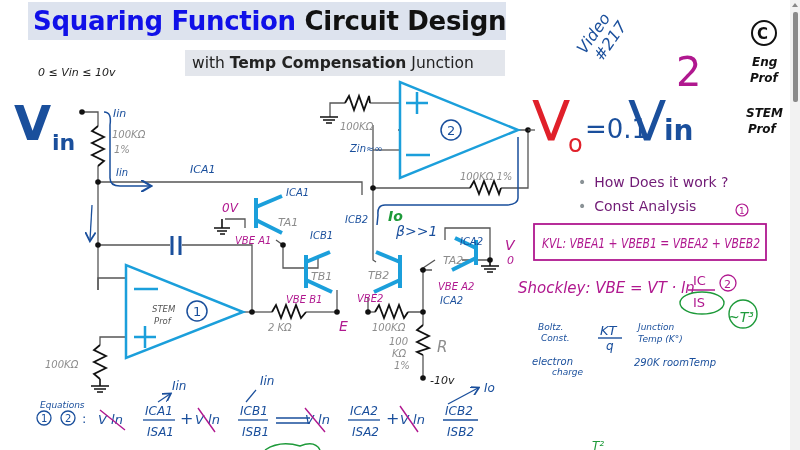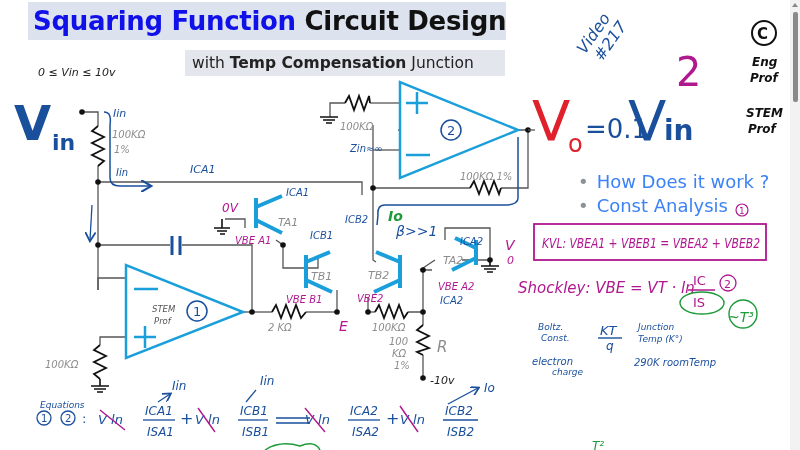--- a/index.html
+++ b/index.html
@@ -5,21 +5,21 @@
   html, body { margin: 0; padding: 0; }
   body { width: 800px; height: 450px; overflow: hidden; background: #ffffff; position: relative; font-family: "DejaVu Sans", sans-serif; }
   #stage { position: absolute; left: 0; top: 0; width: 800px; height: 450px; }
   .title-bar { position: absolute; left: 28px; top: 2px; width: 478px; height: 38px; background: #dde3ee; }
   .title { position: absolute; left: 33px; top: 3px; font-family: "DejaVu Sans", sans-serif; font-weight: bold; font-size: 26px; line-height: 36px; white-space: nowrap; letter-spacing: -0.3px; }
   .title .blue { color: #1010e8; }
   .title .black { color: #111111; }
   .subtitle-bar { position: absolute; left: 185px; top: 50px; width: 320px; height: 26px; background: #e3e6ec; }
   .subtitle { position: absolute; left: 192px; top: 52px; font-family: "DejaVu Sans", sans-serif; font-size: 15.5px; line-height: 22px; color: #222; white-space: nowrap; }
   .subtitle b { font-weight: bold; }
-  .bullets { position: absolute; left: 578px; top: 170px; font-family: "DejaVu Sans", sans-serif; font-size: 18px; color: #3b82f6; line-height: 24px; }
+  .bullets { position: absolute; left: 578px; top: 170px; font-family: "DejaVu Sans", sans-serif; font-size: 14px; color: #701a75; line-height: 24px; }
   .bullets div::before { content: "•"; margin-right: 8px; color: #8a9296; }
   .scrollbar { position: absolute; right: 0; top: 0; width: 10px; height: 450px; background: #f2f2f2; }
   .scroll-arrow { position: absolute; right: 2px; top: 3px; width: 0; height: 0; border-left: 3px solid transparent; border-right: 3px solid transparent; border-bottom: 4px solid #888; }
   .scroll-thumb { position: absolute; right: 2px; top: 12px; width: 5px; height: 90px; background: #8a8a8a; border-radius: 2px; }
   svg text { font-family: "DejaVu Sans", sans-serif; }
   .hand { font-family: "DejaVu Sans", sans-serif; font-style: italic; }
 </style>
 </head>
 <body>
 

